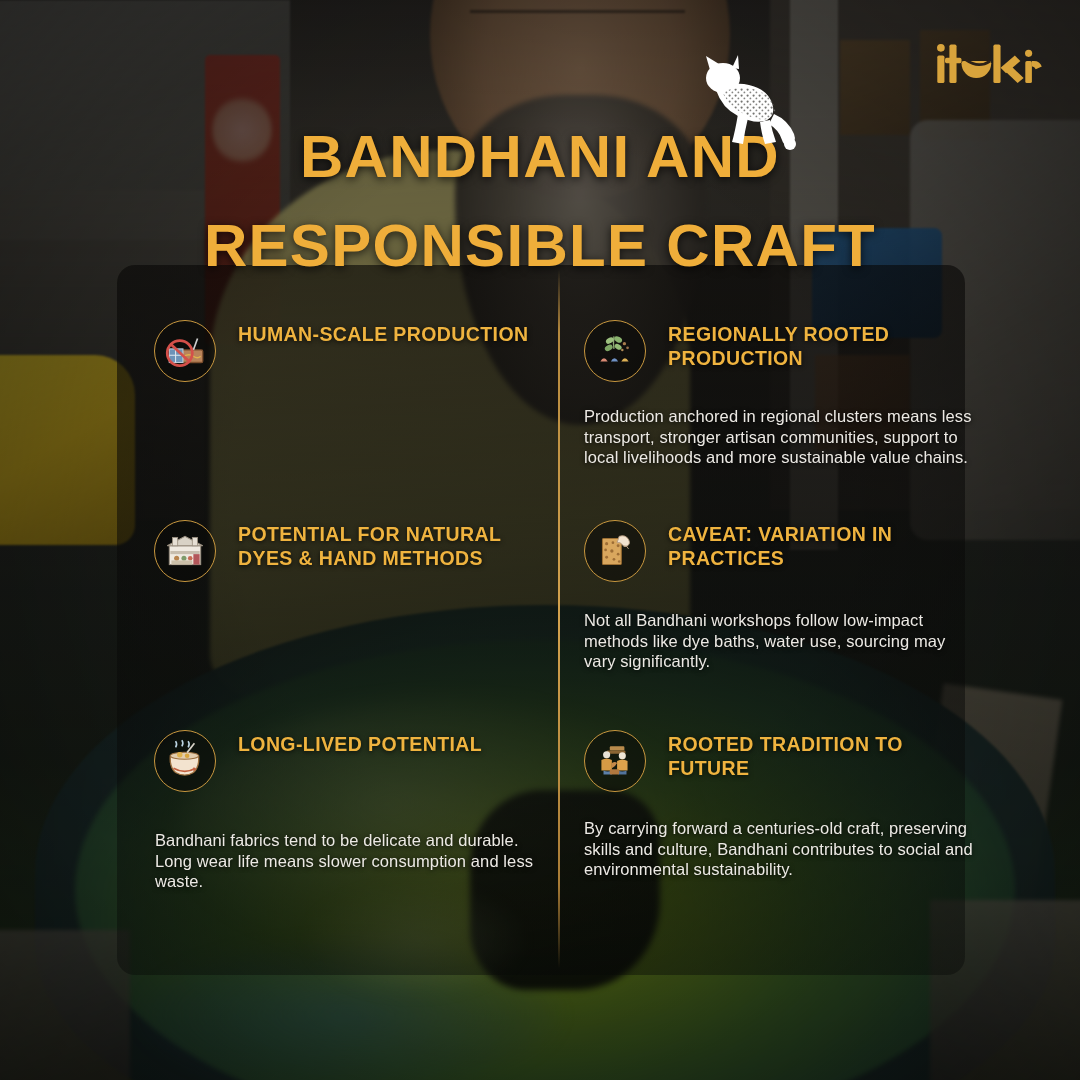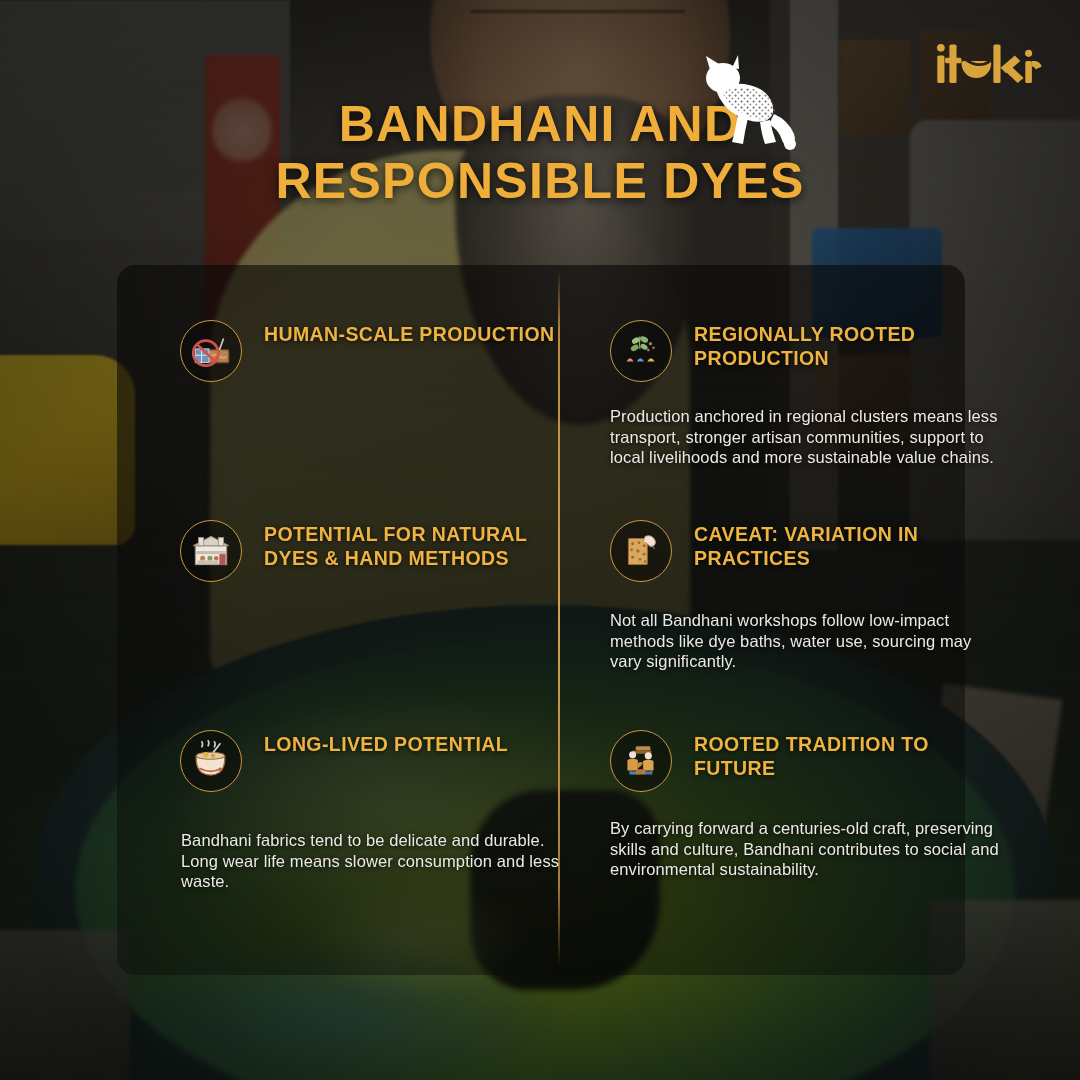--- a/index.html
+++ b/index.html
@@ -172,41 +172,42 @@
   }
 
   
   .logo { position:absolute; top:40px; right:36px; width:110px; height:52px; }
   .title-wrap {
     position:absolute; top:96px; left:0; width:1080px; text-align:center;
     z-index:6;
   }
   .title-line {
     color:#efae3a;
-    font-size:50px; font-weight:bold; letter-spacing:1.3px; line-height:57px;
+    font-size:60px; font-weight:bold; letter-spacing:1.3px; line-height:57px;
     text-shadow:0 2px 10px rgba(0,0,0,.75);
+    margin-top:32px;
   }
   .cat { position:absolute; left:686px; top:52px; width:115px; height:105px; z-index:7; }
 
   
   .panel {
     position:absolute; left:117px; top:265px; width:848px; height:710px;
     background:linear-gradient(180deg, rgba(8,7,6,.62) 0%, rgba(8,8,7,.52) 45%, rgba(6,8,6,.42) 100%);
     border-radius:18px;
     z-index:4;
   }
   .divider {
     position:absolute; left:558px; top:270px; width:2px; height:698px;
     background:linear-gradient(180deg, rgba(200,150,60,0) 0%, #b78a3e 9%, #d3a24e 50%, #a97c36 88%, rgba(200,150,60,0) 100%);
     z-index:5;
   }
 
   .grid { position:absolute; inset:0; z-index:6; }
 
-  .card { position:absolute; width:400px;margin-left:26px; }
+  .card { position:absolute; width:400px; }
   .card .head-row { position:relative; min-height:64px; }
   .icon-circle {
     position:absolute; left:0; top:0; width:62px; height:62px;
     border-radius:50%;
     border:1.5px solid #c9983f;
     background:rgba(10,9,7,.55);
     display:flex; align-items:center; justify-content:center;
     overflow:hidden;
   }
   .card-title {
@@ -289,21 +290,21 @@
         <path d="M131 56 L152 76 l11 -9 l-21 -20 z"></path>
         <rect x="166" y="36" width="12" height="40" rx="3"></rect>
         <path d="M178 36 q14 -2 18 10 l-11 5 q-3 -6 -7 -5 z"></path>
         <circle cx="172" cy="22" r="6.5"></circle>
       </g>
     </svg>
   </div>
 
   <div class="title-wrap">
     <div class="title-line">BANDHANI AND</div>
-    <div class="title-line">RESPONSIBLE DYES</div>
+    <div class="title-line">RESPONSIBLE CRAFT</div>
   </div>
 
   <div class="cat">
     <svg viewBox="0 0 115 105" width="115" height="105" aria-hidden="true">
       <defs>
         <pattern id="spots" width="6" height="6" patternUnits="userSpaceOnUse">
           <circle cx="1.6" cy="1.6" r="1.1" fill="#5b5b58"></circle>
           <circle cx="4.4" cy="4.4" r="0.9" fill="#6f6f6c"></circle>
         </pattern>
       </defs>

